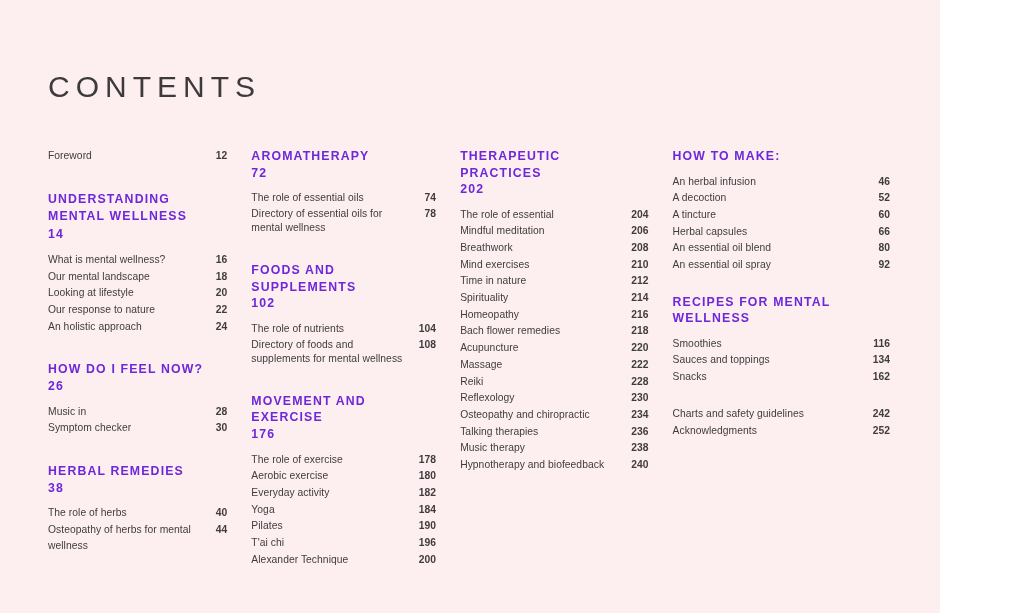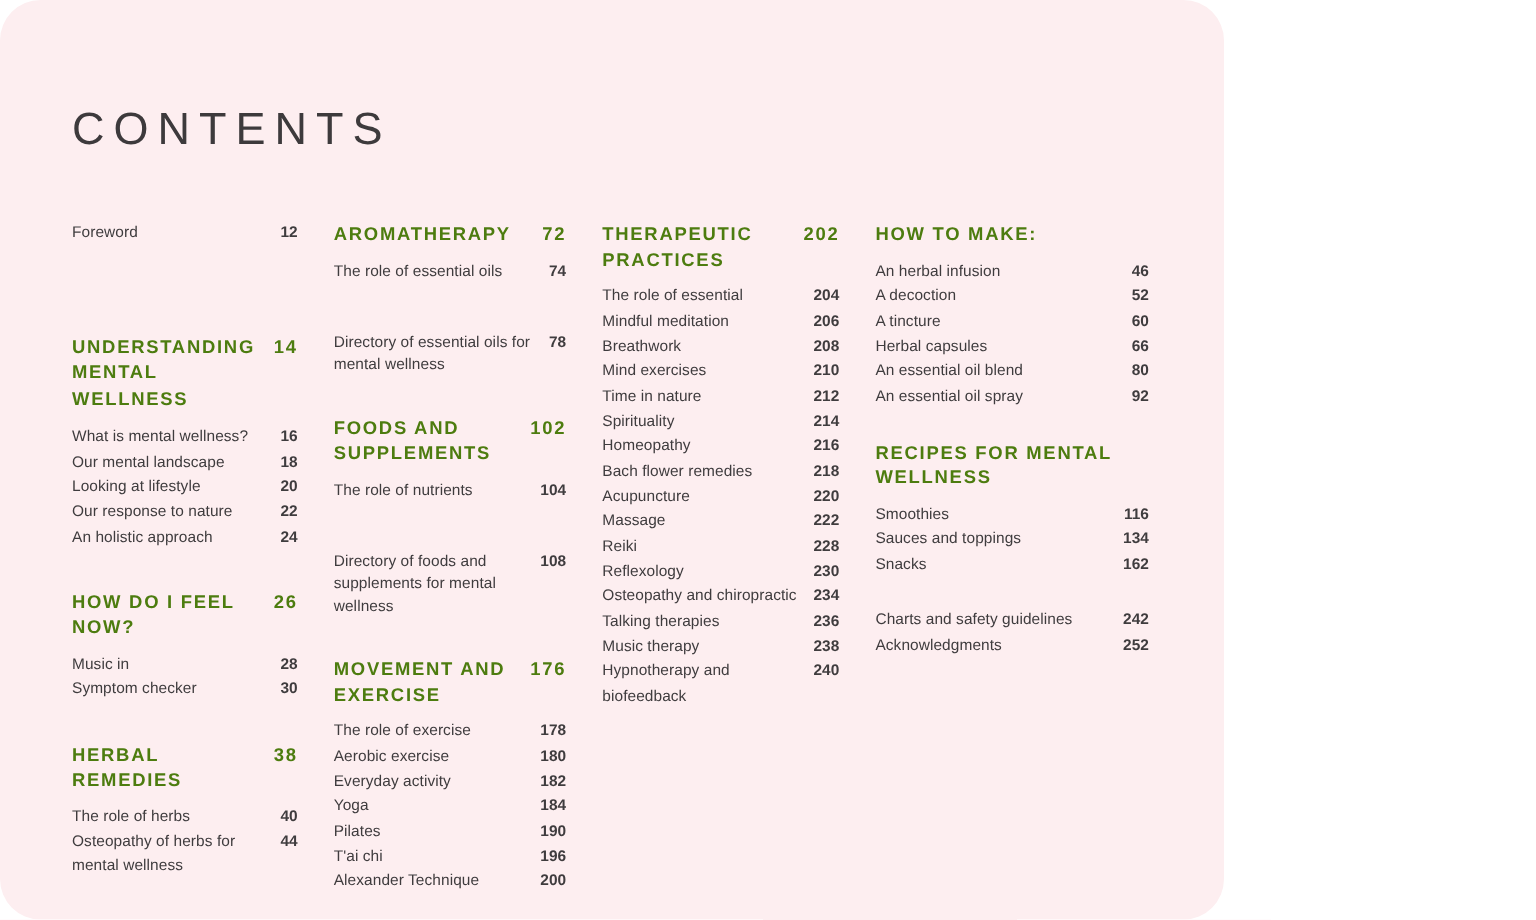--- a/index.html
+++ b/index.html
@@ -6,26 +6,25 @@
     margin: 0;
     padding: 0;
     background: #ffffff;
   }
   body {
     font-family: "Liberation Sans", sans-serif;
     -webkit-font-smoothing: antialiased;
   }
   .page {
     position: relative;
-    width: 816px;
+    width: 940px;
     height: 613px;
     background: #fdeef0;
     box-sizing: border-box;
     overflow: hidden;
-    border-radius: 27px;
   }
   .page-inner {
     position: absolute;
     left: 48px;
     top: 72px;
     right: 40px;
     bottom: 30px;
   }
   .contents-title {
     font-size: 30px;
@@ -47,45 +46,46 @@
   .col-2 { width: 228px; padding-right: 24px; }
   .col-3 { width: 232px; padding-right: 24px; }
   .col-4 { width: 250px; padding-right: 10px; }
 
   .block { margin-bottom: 0; }
 
   .heading-row {
     display: flex;
     align-items: baseline;
     justify-content: space-between;
-    color: #4d7c0f;
+    color: #6d28d9;
     font-weight: bold;
     font-size: 12.3px;
     letter-spacing: 1.15px;
     line-height: 1.35;
     margin-bottom: 9px;
+    flex-direction: column;
   }
   .heading-row .h-label { flex: 1; padding-right: 8px; }
   .heading-row .h-page { flex: none; font-weight: bold; }
 
   .entry {
     display: flex;
     align-items: baseline;
     justify-content: space-between;
     font-size: 10.3px;
     color: #3f3c3e;
     line-height: 1.62;
     letter-spacing: 0.05px;
   }
   .entry .e-label { flex: 1; padding-right: 10px; }
   .entry .e-page { flex: none; font-weight: bold; }
   .gap-md { height: 20px; }
   .gap-lg { height: 26px; }
 
-  .two-line { line-height: 1.42; margin-top: 32px; }
+  .two-line { line-height: 1.42; }
 </style>
 </head>
 <body>
 
 <div class="page">
   <div class="page-inner">
     <h1 class="contents-title">CONTENTS</h1>
     <div class="columns">
 
       <div class="col col-1">

